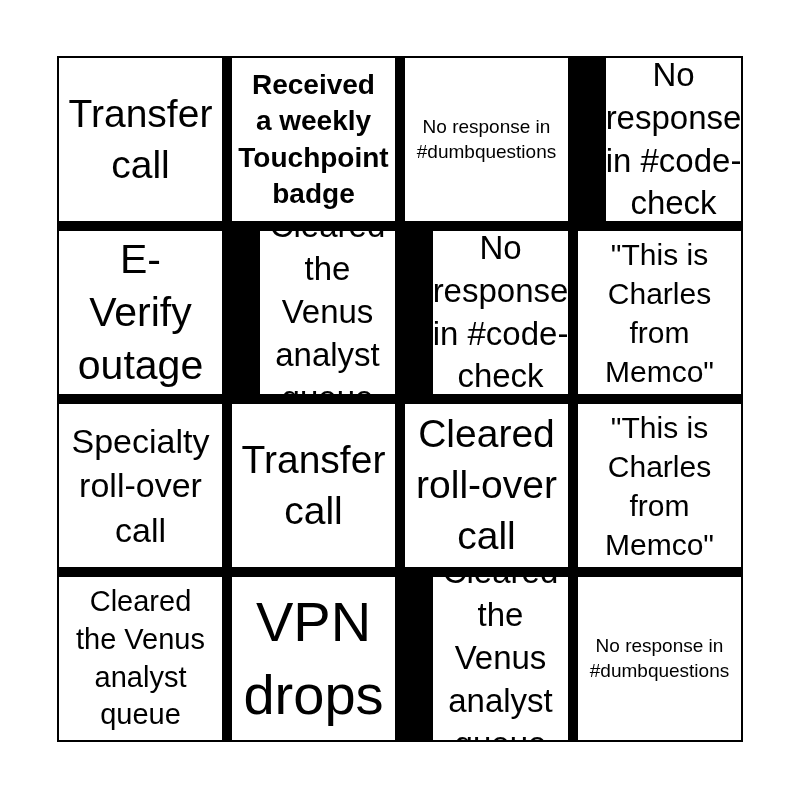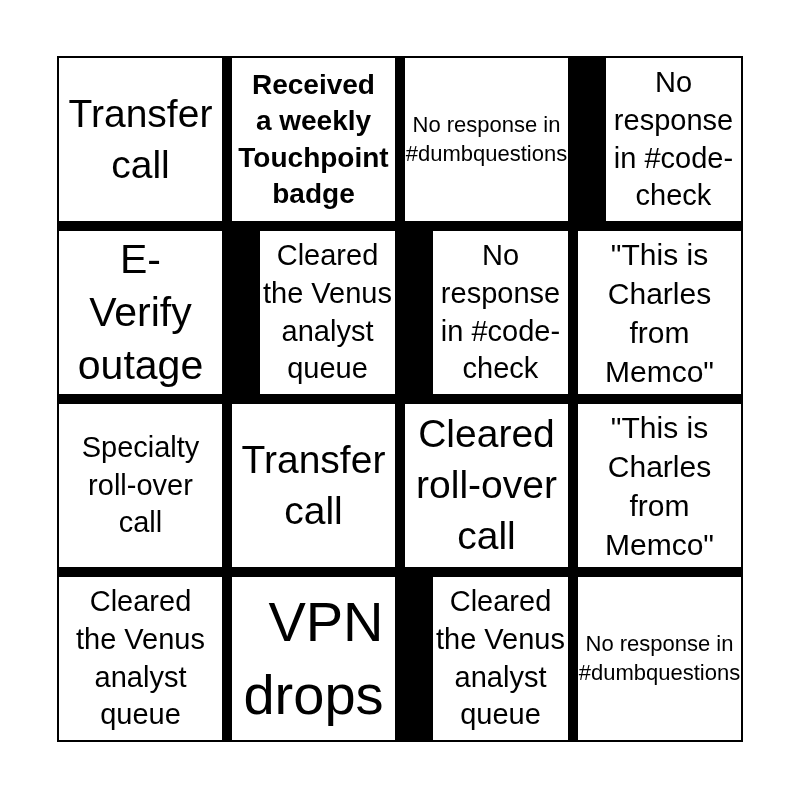--- a/index.html
+++ b/index.html
@@ -37,29 +37,29 @@
     justify-content: center;
     text-align: center;
     white-space: pre-line;   
     line-height: 1.3;
     padding: 2px;
     box-sizing: border-box;
     overflow: hidden;
     cursor: pointer;
   }
   
-  .f19 { font-size: 22px; }
+  .f19 { font-size: 19px; }
   .f28 { font-size: 28px; font-weight: bold; }
   .f29 { font-size: 29px; }
   .f30 { font-size: 30px; }
-  .f31 { font-size: 29px; margin-left: 28px; }
-  .f34 { font-size: 29px; }
+  .f31 { font-size: 33px; margin-left: 28px; }
+  .f34 { font-size: 34px; }
   .f39 { font-size: 39px; }
   .f41 { font-size: 41px; }
-  .f56 { font-size: 56px; text-align: right; }
+  .f56 { font-size: 56px; }
 </style>
 </head>
 <body>
 
 <div class="page">
   <div class="bingo-grid">
     <div class="cell f39">Transfer
 call</div>
     <div class="cell f28">Received
 a weekly

